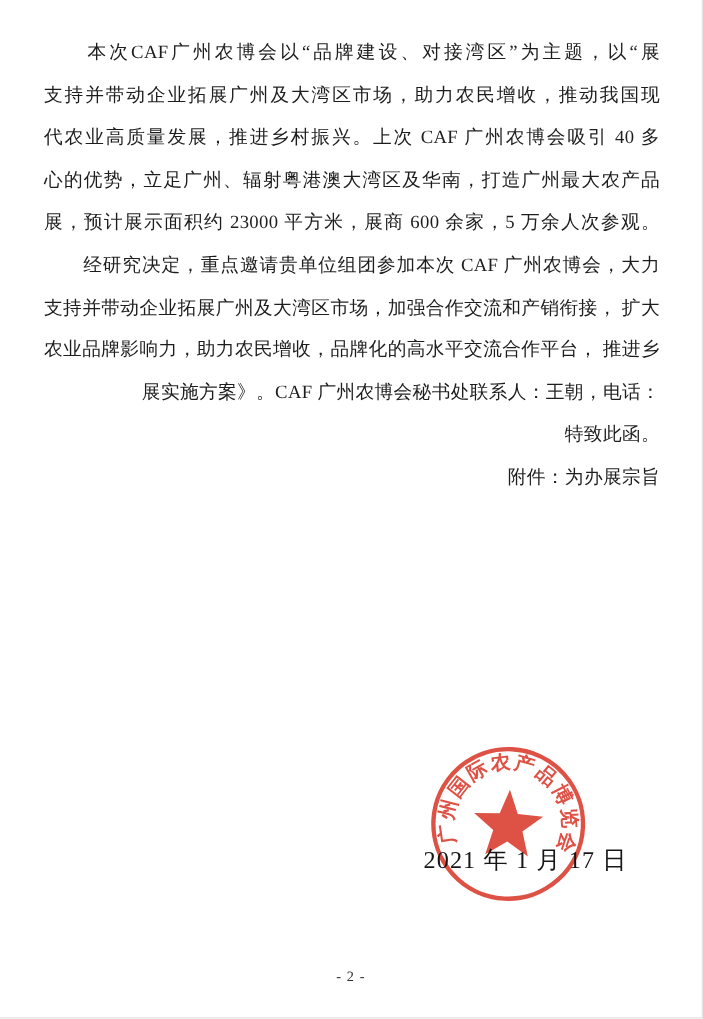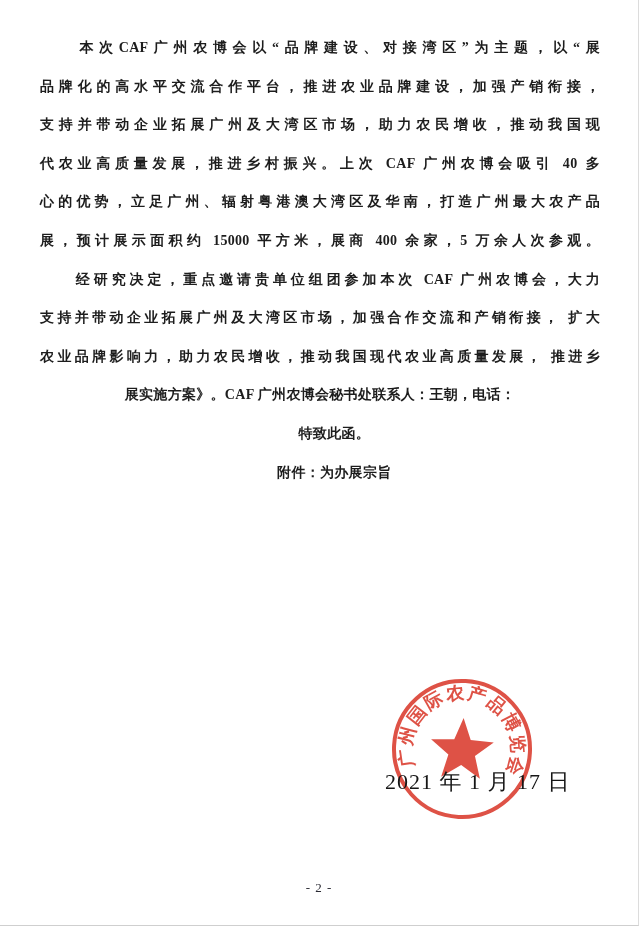--- a/index.html
+++ b/index.html
@@ -11,27 +11,26 @@
     color:#1d1d1d;
     overflow:hidden;
     box-sizing:border-box;
     border-right:1px solid #dcdcdc;
     border-bottom:1px solid #cfcfcf;
   }
   .letter-body {
     position:absolute;
     left:40px; top:29px;
     width:560px;
-    font-size:14px;
-    font-weight:bold;
+    font-size:17px;
   }
   .line {
     height:38.6px;
     line-height:38.6px;
-    text-align:center;
+    text-align:right;
     letter-spacing:0.3px;
   }
   .line.just {
     text-align:justify;
     text-align-last:justify;
   }
   .seal {
     position:absolute;
     left:391px; top:678px;
     width:142px; height:142px;
@@ -62,30 +61,29 @@
   }
 </style>
 </head>
 <body>
 
 <div class="page">
 
   <div class="letter-body" id="letter-body">
       <div>
         <div class="line just">　　本次CAF广州农博会以“品牌建设、对接湾区”为主题，以“展</div>
-        <div class="line just">品牌化的高水平交流合作平台，推进农业品牌建设，加强产销衔接，</div>
         <div class="line just">支持并带动企业拓展广州及大湾区市场，助力农民增收，推动我国现</div>
         <div class="line just">代农业高质量发展，推进乡村振兴。上次 CAF 广州农博会吸引 40 多</div>
         <div class="line just">心的优势，立足广州、辐射粤港澳大湾区及华南，打造广州最大农产品</div>
-        <div class="line just">展，预计展示面积约 15000 平方米，展商 400 余家，5 万余人次参观。</div>
+        <div class="line just">展，预计展示面积约 23000 平方米，展商 600 余家，5 万余人次参观。</div>
       </div>
       <div>
         <div class="line just">　　经研究决定，重点邀请贵单位组团参加本次 CAF 广州农博会，大力</div>
         <div class="line just">支持并带动企业拓展广州及大湾区市场，加强合作交流和产销衔接， 扩大</div>
-        <div class="line just">农业品牌影响力，助力农民增收，推动我国现代农业高质量发展， 推进乡</div>
+        <div class="line just">农业品牌影响力，助力农民增收，品牌化的高水平交流合作平台， 推进乡</div>
         <div class="line">展实施方案》。CAF 广州农博会秘书处联系人：王朝，电话：</div>
       </div>
       <div>
         <div class="line">　　特致此函。</div>
       </div>
       <div>
         <div class="line">　　附件：为办展宗旨</div>
       </div>
     </div>
 

